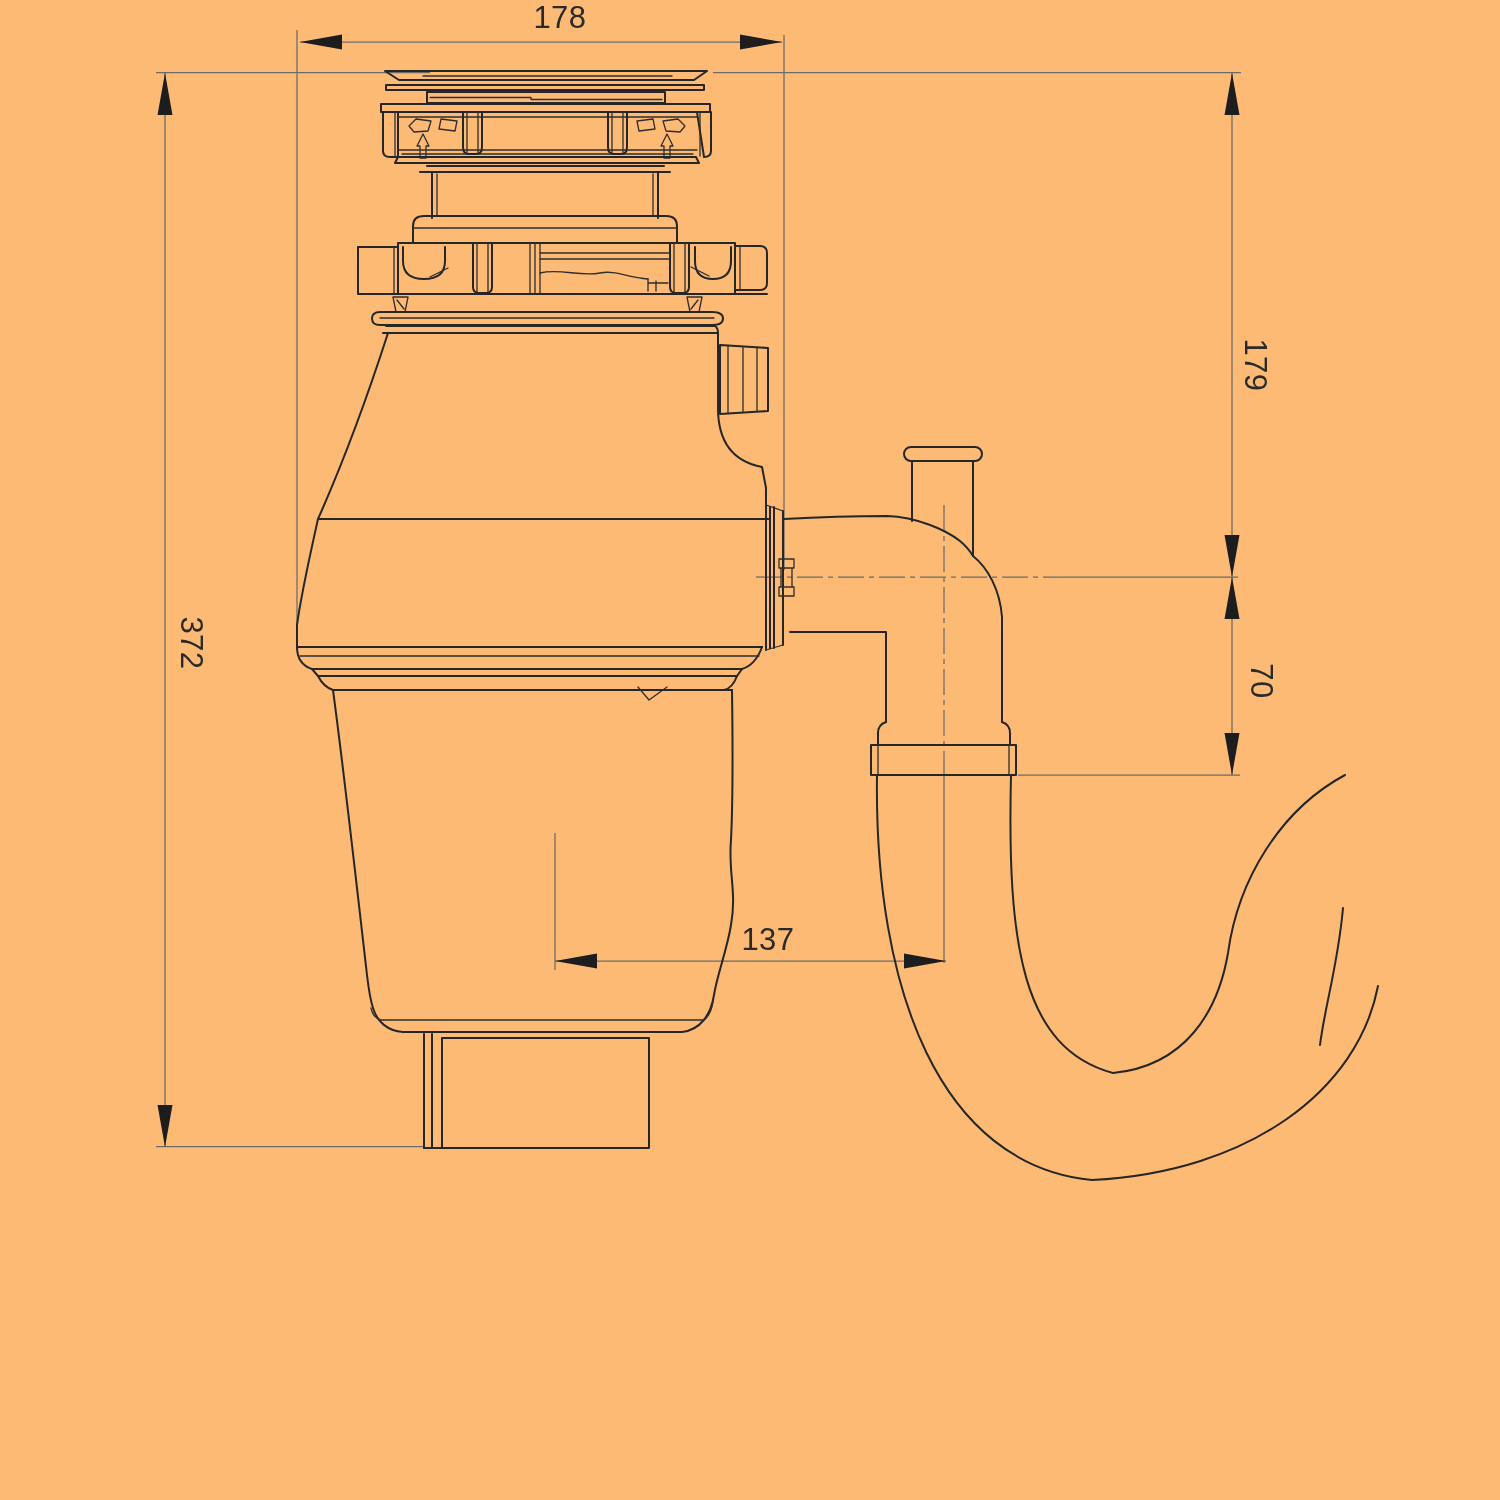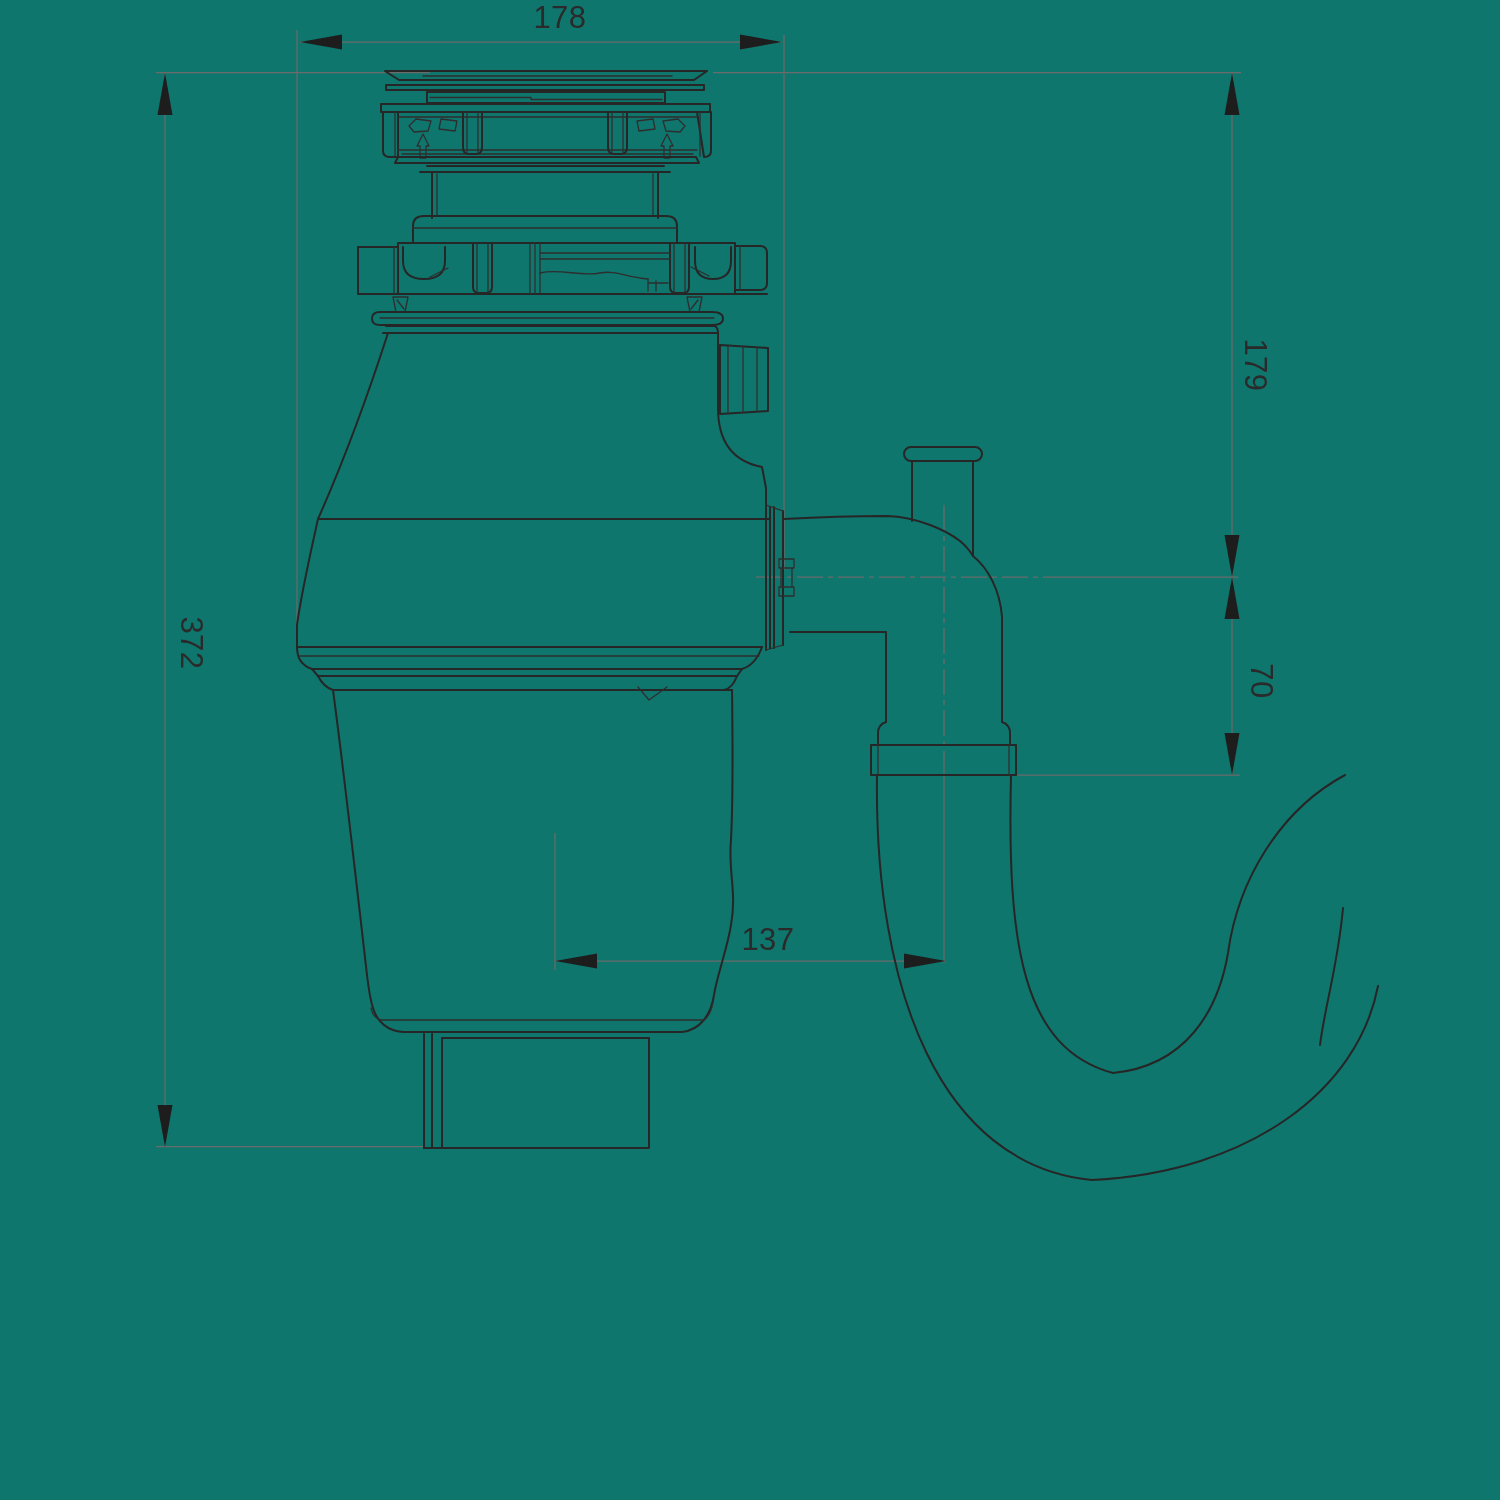--- a/index.html
+++ b/index.html
@@ -1,16 +1,16 @@
 <!DOCTYPE html>
 <html><head>
 <meta charset="utf-8">
 <style>
   html,body{margin:0;padding:0;background:#ffffff;}
-  .stage{width:1500px;height:1500px;position:relative;background:#0f766e;overflow:hidden;}
+  .stage{width:1500px;height:1500px;position:relative;background:#fdba74;overflow:hidden;}
   svg{display:block;}
   .outline{stroke:#262626;stroke-width:2;fill:none;stroke-linecap:round;stroke-linejoin:round;}
   .outline-thin{stroke:#2e2e2e;stroke-width:1.3;fill:none;stroke-linecap:round;stroke-linejoin:round;}
   .dim{stroke:#6b6b6b;stroke-width:1.25;fill:none;}
   .cl{stroke:#6b6b6b;stroke-width:1.25;fill:none;stroke-dasharray:26 5 5 5;}
   .arrow{fill:#1d1d1d;stroke:none;}
   .dimtext{font-family:"Liberation Sans","DejaVu Sans",sans-serif;font-size:31px;fill:#2a2a2a;letter-spacing:0.5px;}
 </style>
 </head>
 <body>

